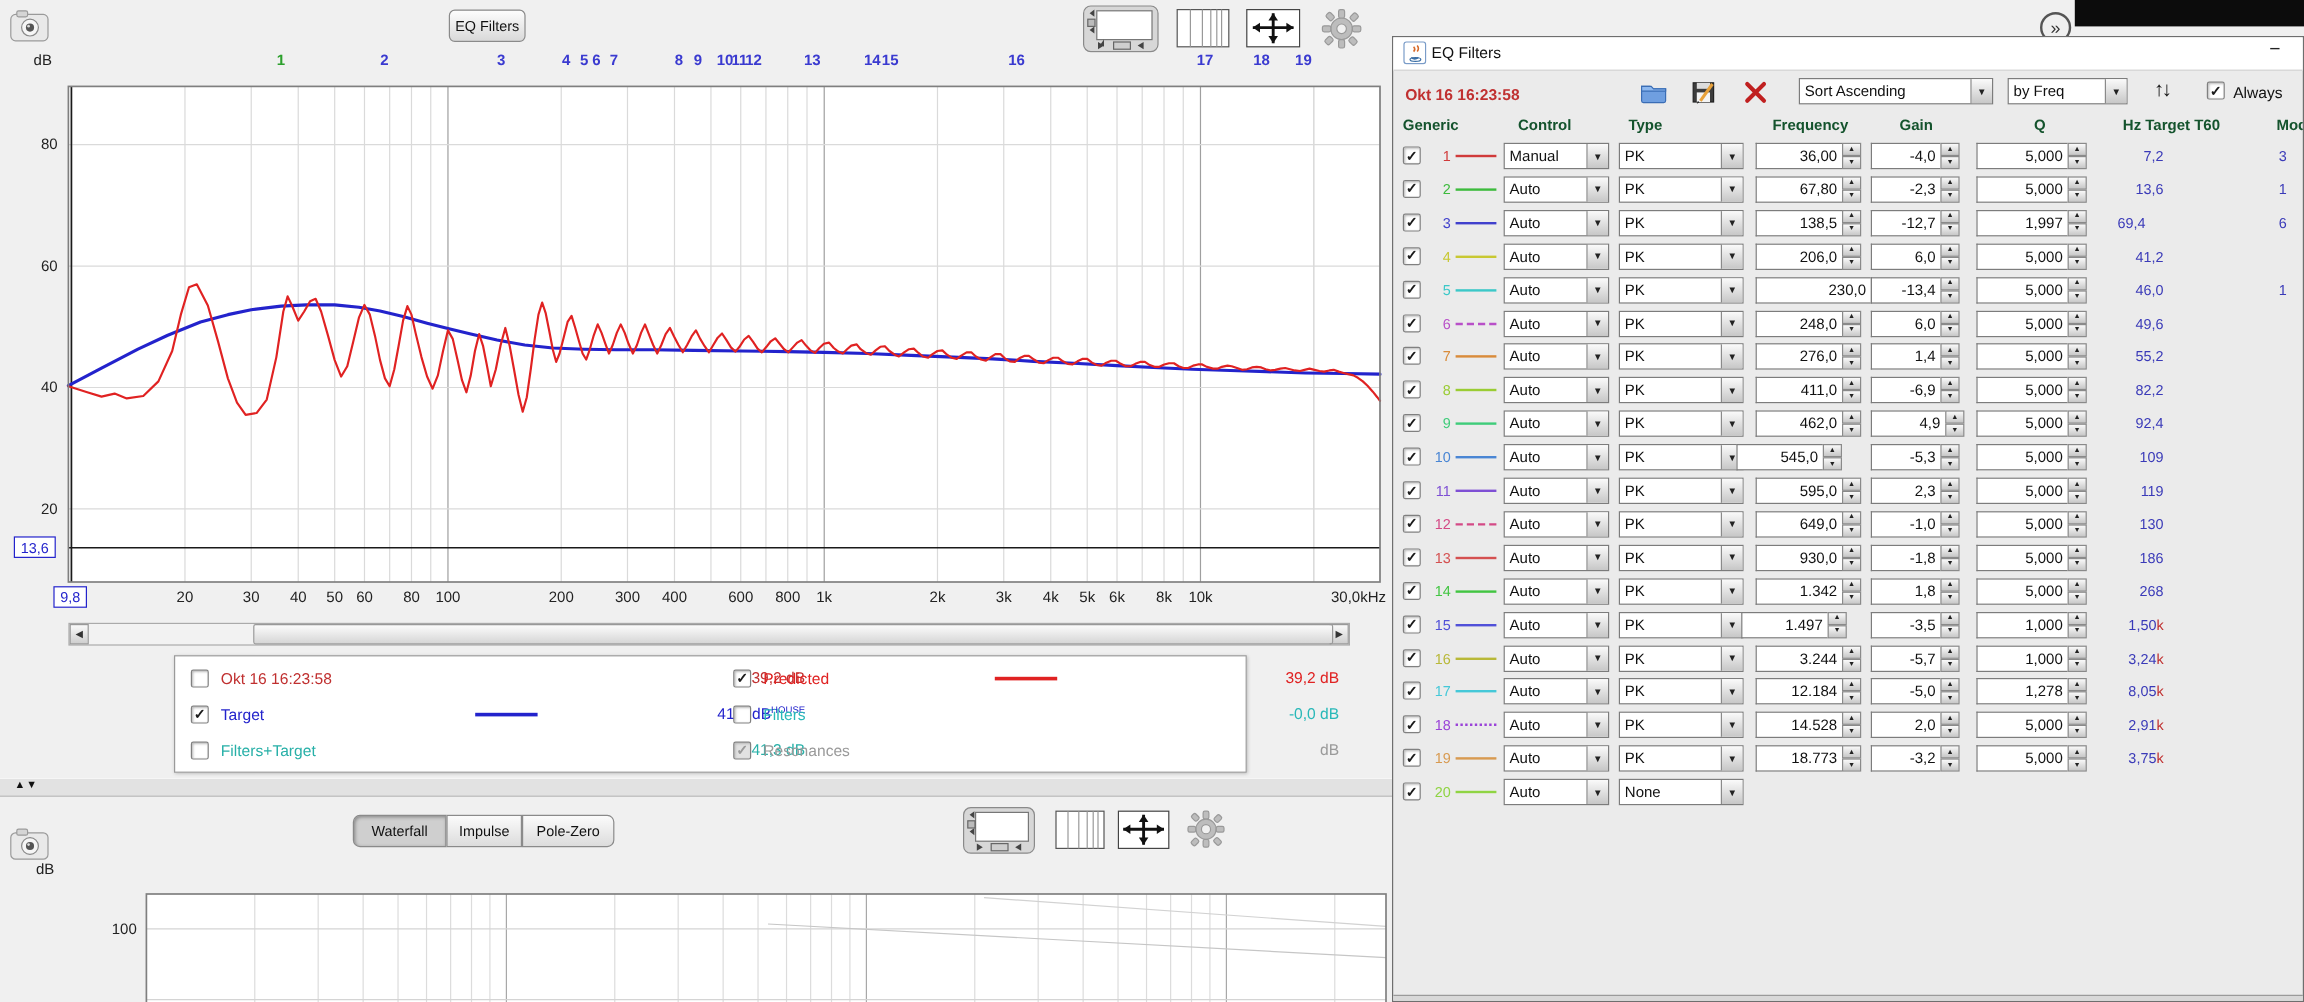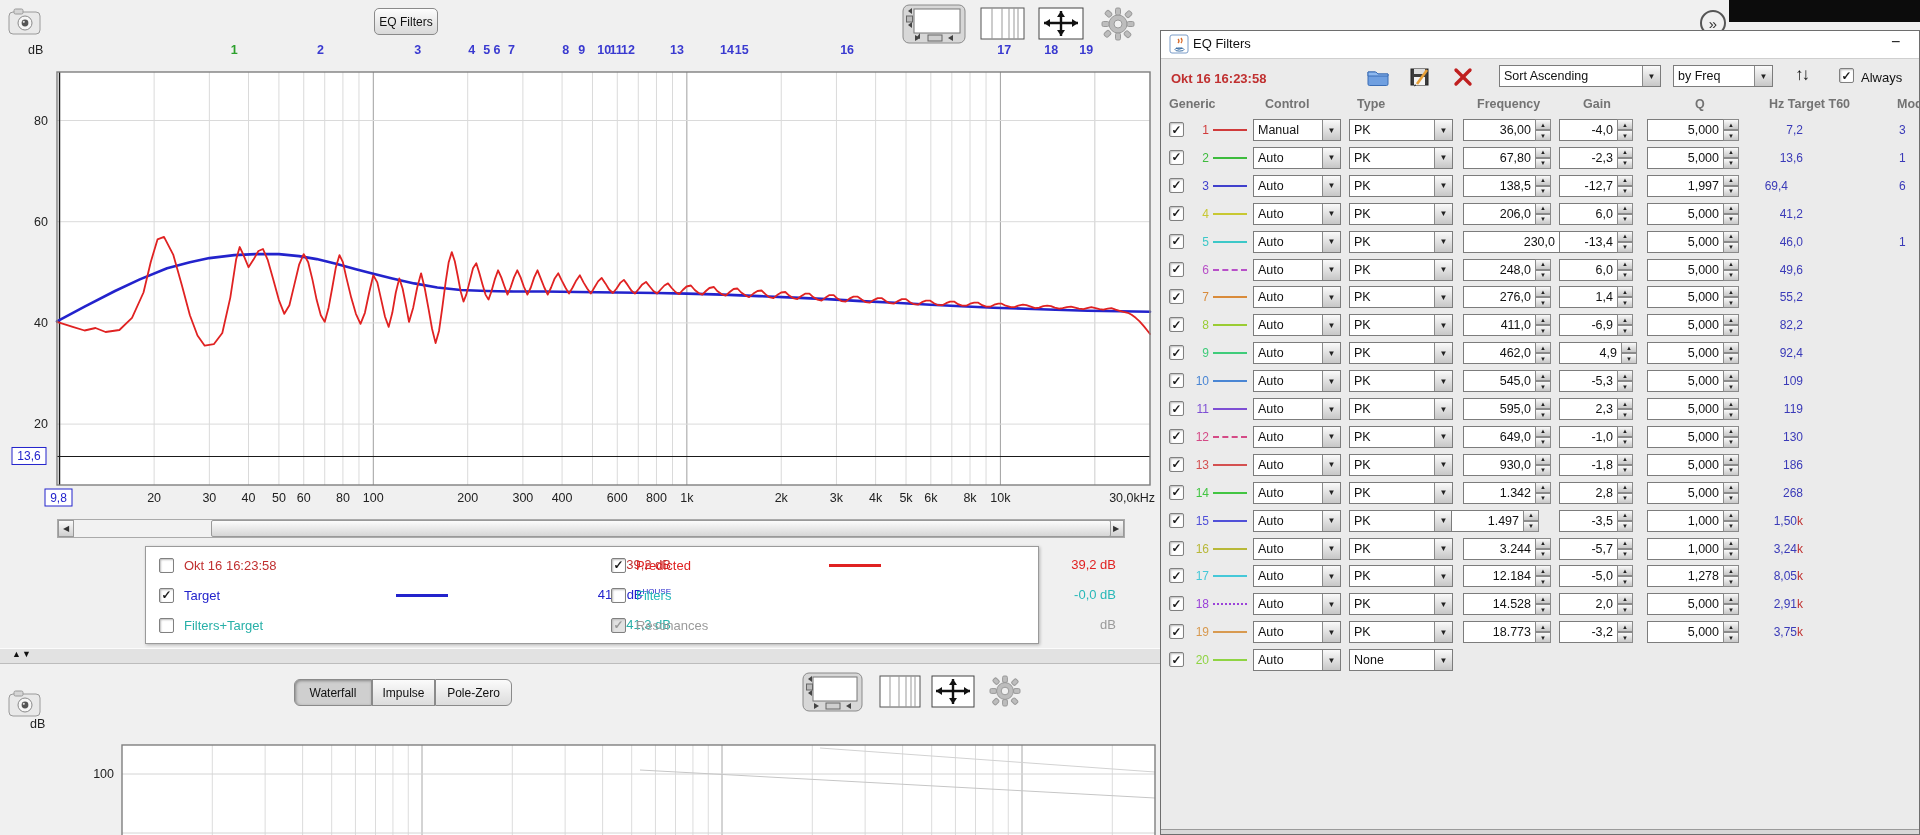--- a/index.html
+++ b/index.html
@@ -45,21 +45,21 @@
   .sbthumb{background:linear-gradient(#fcfcfc,#d6d6d6);border:1px solid #999;box-sizing:border-box;border-radius:2px;}
 
   .legendbox{background:#fff;border:1px solid #9a9a9a;box-shadow:1px 1px 3px rgba(0,0,0,.25);}
   .lrow{position:absolute;height:20px;display:flex;align-items:center;}
   .lline{height:0;border-top:3px solid;}
 
   
   #eqwin{left:1160px;top:30px;width:760px;height:805px;background:#ebebeb;border:1px solid #6e6e6e;
          box-sizing:border-box;overflow:hidden;}
   #eqtitle{left:0;top:0;width:100%;height:27px;background:#ffffff;border-bottom:1px solid #cfcfcf;}
-  .hdr{font-size:12.5px;font-weight:bold;color:#737373;white-space:nowrap;}
+  .hdr{font-size:12.5px;font-weight:bold;color:#14532d;white-space:nowrap;}
   .numlab{font-size:12px;text-align:right;width:24px;}
   .flin{height:0;border-top:2px solid;width:34px;}
   .hztgt{font-size:12px;color:#3a3ab8;text-align:right;width:80px;white-space:nowrap;}
   .hztgt .ksuf{color:#c03030;}
   .modp{font-size:12px;color:#3a3ab8;white-space:nowrap;}
 </style>
 </head>
 <body>
 
 <div id="root">
@@ -800,21 +800,21 @@
           <div class="numlab abs" style="left: 24px; top: 6px; color: rgb(74, 134, 212);">10</div>
           <div class="flin abs" style="left: 52px; top: 12px; border-color: rgb(74, 134, 212); border-top-style: solid;"></div>
           <div class="combo abs" style="left: 92px; top: 2px; width: 88px;">
             <div class="ctxt" style="">Auto</div>
             <div class="cbtn" style="">▼</div>
           </div>
           <div class="combo abs" style="left: 188px; top: 2px; width: 104px;">
             <div class="ctxt" style="">PK</div>
             <div class="cbtn" style="">▼</div>
           </div>
-          <div class="spin abs" style="left: 302px; top: 2px;">
+          <div class="spin abs" style="left: 286px; top: 2px;">
             <div class="sval" style="width: 72px;">545,0</div>
             <div class="sarr" style="">
               <div class="" style="">▲</div>
               <div class="" style="">▼</div>
             </div>
           </div>
           <div class="spin abs" style="left: 398px; top: 2px;">
             <div class="sval" style="width: 58px;">-5,3</div>
             <div class="sarr" style="">
               <div class="" style="">▲</div>
@@ -948,21 +948,21 @@
             <div class="cbtn" style="">▼</div>
           </div>
           <div class="spin abs" style="left: 302px; top: 2px;">
             <div class="sval" style="width: 72px;">1.342</div>
             <div class="sarr" style="">
               <div class="" style="">▲</div>
               <div class="" style="">▼</div>
             </div>
           </div>
           <div class="spin abs" style="left: 398px; top: 2px;">
-            <div class="sval" style="width: 58px;">2,8</div>
+            <div class="sval" style="width: 58px;">1,8</div>
             <div class="sarr" style="">
               <div class="" style="">▲</div>
               <div class="" style="">▼</div>
             </div>
           </div>
           <div class="spin abs" style="left: 486px; top: 2px;">
             <div class="sval" style="width: 76px;">5,000</div>
             <div class="sarr" style="">
               <div class="" style="">▲</div>
               <div class="" style="">▼</div>

